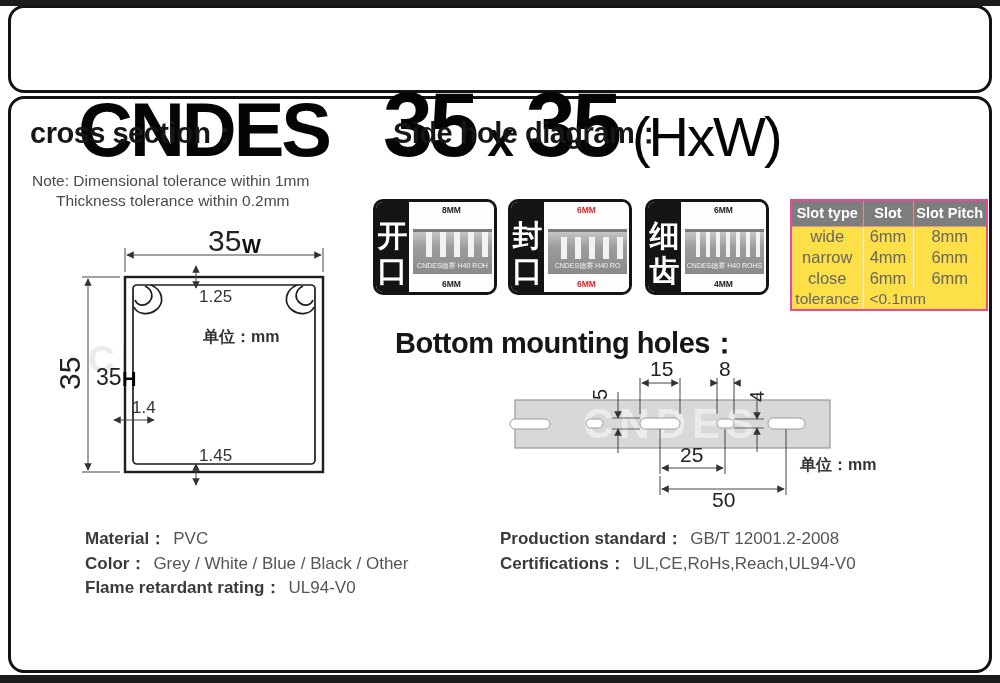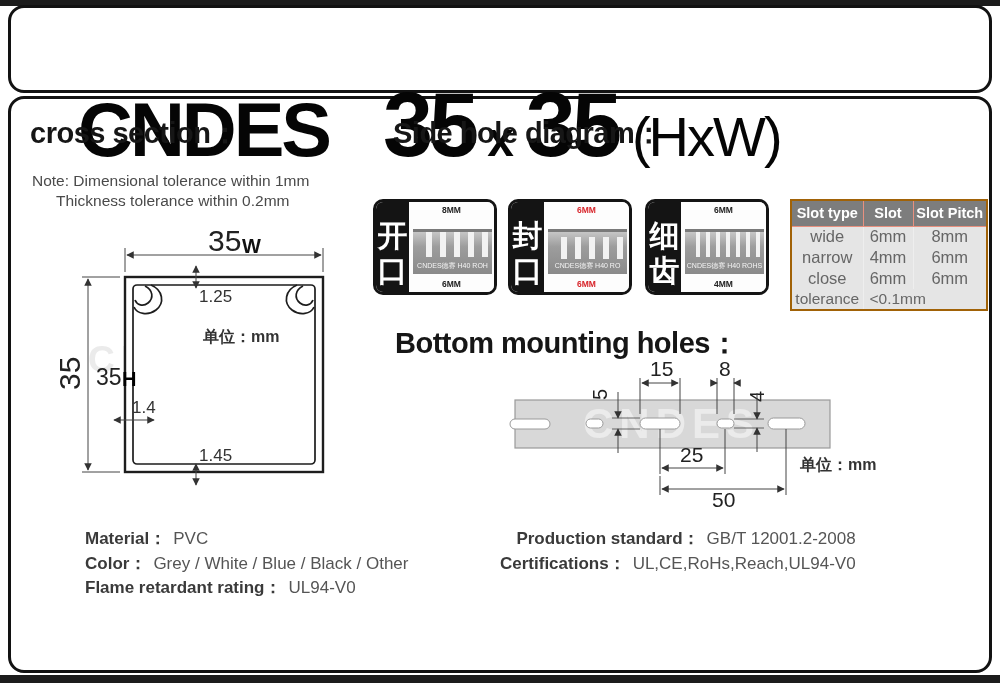--- a/index.html
+++ b/index.html
@@ -23,21 +23,21 @@
   .sec-title { position:absolute; font-size:29px; font-weight:bold; color:#161616; letter-spacing:-0.5px; }
   .note { position:absolute; font-size:15.5px; color:#4a4a4a; line-height:20px; }
   .note .l2 { margin-left:24px; }
 
   
   .specs { position:absolute; font-size:17px; line-height:24.6px; }
   .sl { font-weight:bold; color:#3a3a3a; margin-right:7px; }
   .sv { color:#555; }
 
   
-  #slot-table { position:absolute; left:790px; top:199px; width:196px; border-collapse:collapse; border:2px solid #a16207; background:#e5e5e5; table-layout:fixed; }
+  #slot-table { position:absolute; left:790px; top:199px; width:196px; border-collapse:collapse; border:2px solid #ec4899; background:#fde047; table-layout:fixed; }
   #slot-table th { background:#7d7d7d; color:#fff; font-size:14.5px; font-weight:bold; height:26px; border:1px solid #e8907f; }
   #slot-table td { color:#666; font-size:16.5px; text-align:center; height:21px; border-left:1px solid #eee; }
   #slot-table .tol td { font-size:15.5px; }
   #slot-table col.c1 { width:72px; } #slot-table col.c2 { width:50px; } #slot-table col.c3 { width:74px; }
 
   
   .card { position:absolute; top:199px; width:124px; height:96px; border:3px solid #141414; border-radius:10px; background:#fff; overflow:hidden; }
   .card-bar { position:absolute; left:0; top:0; bottom:0; width:33px; background:#141414; color:#fff; font-weight:bold; font-size:30px; line-height:1.18; text-align:center; padding-top:16px; }
   .card-bar span { display:inline-block; width:1em; word-break:break-all; }
   .photo { position:absolute; left:33px; right:0; top:0; bottom:0; background:#fdfdfd; }
@@ -243,16 +243,16 @@
   <text x="224" y="149" font-size="21" fill="#222">50</text>
 
   <text class="unit-t" x="312" y="112">单位：mm</text>
 </svg>
 
 <div class="specs" style="left:85px; top:527px;">
   <div><span class="sl">Material：</span><span class="sv">PVC</span></div>
   <div><span class="sl">Color：</span><span class="sv">Grey / White / Blue / Black / Other</span></div>
   <div><span class="sl">Flame retardant rating：</span><span class="sv">UL94-V0</span></div>
 </div>
-<div class="specs" style="left:500px; top:527px;text-align:right;">
+<div class="specs" style="left:500px; top:527px;">
   <div><span class="sl">Production standard：</span><span class="sv">GB/T 12001.2-2008</span></div>
   <div><span class="sl">Certifications：</span><span class="sv">UL,CE,RoHs,Reach,UL94-V0</span></div>
 </div>
 
 </body></html>

